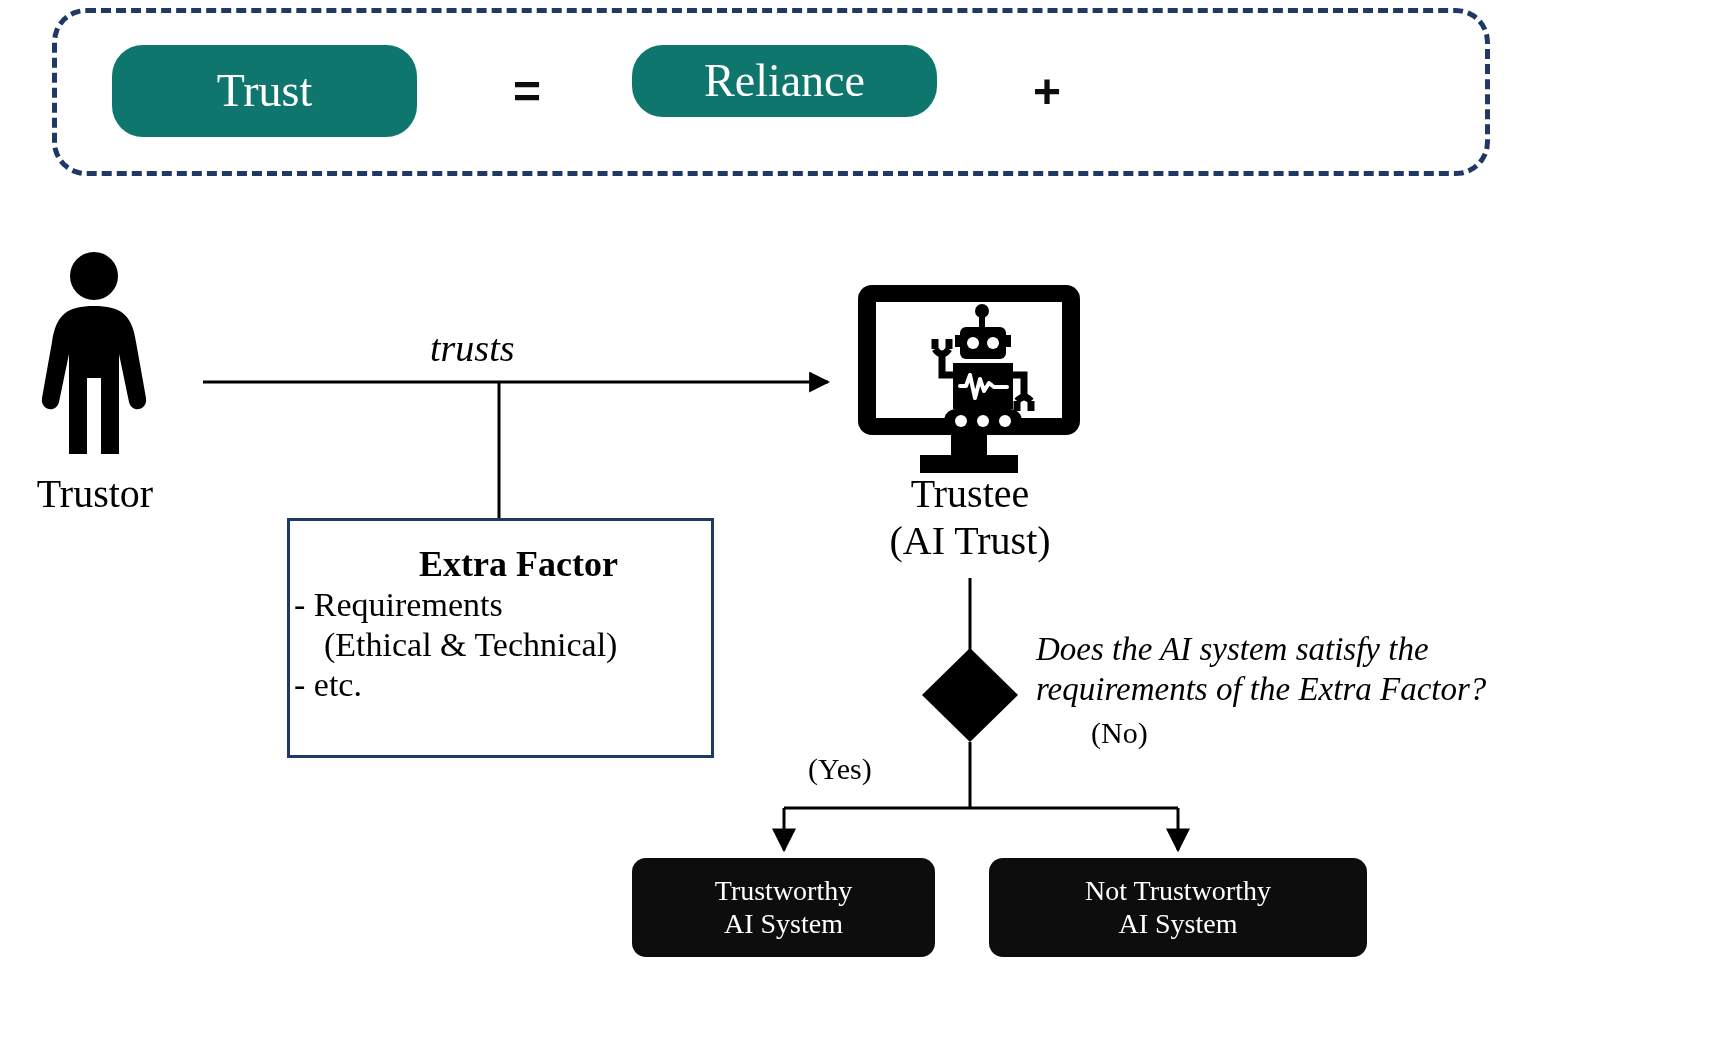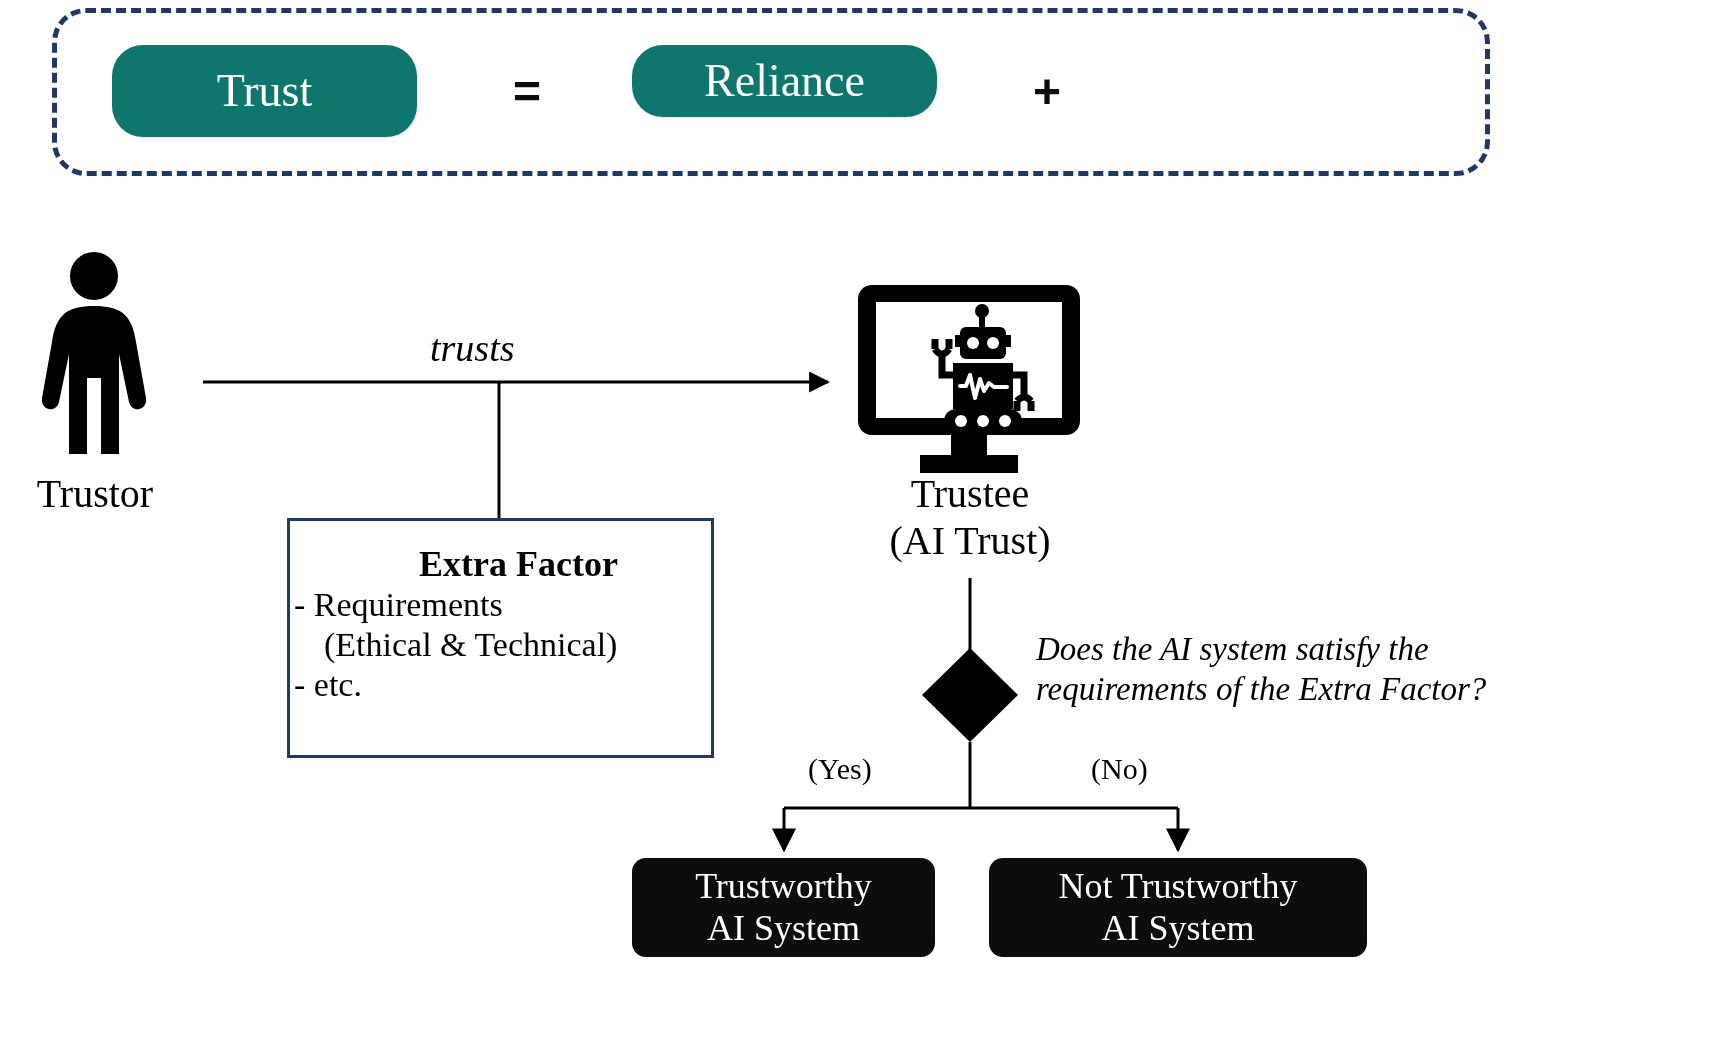--- a/index.html
+++ b/index.html
@@ -153,33 +153,33 @@
     color: #000;
   }
 
   
   .branch-label {
     position: absolute;
     font-size: 30px;
     color: #000;
   }
   #yes-label { left: 808px; top: 752px; }
-  #no-label  { left: 1091px; top: 752px; }
+  #no-label  { left: 1091px; top: 716px; }
 
   
   .result-box {
     position: absolute;
     border-radius: 14px;
     background: #0d0d0d;
     color: #ffffff;
     display: flex;
     align-items: center;
     justify-content: center;
     text-align: center;
-    font-size: 36px;
+    font-size: 28px;
     line-height: 1.16;
     box-sizing: border-box;
   }
   #result-trustworthy     { left: 632px;  top: 858px; width: 303px; height: 99px; }
   #result-not-trustworthy { left: 989px;  top: 858px; width: 378px; height: 99px; }
 </style>
 </head>
 <body>
 
 <div id="equation-panel">

